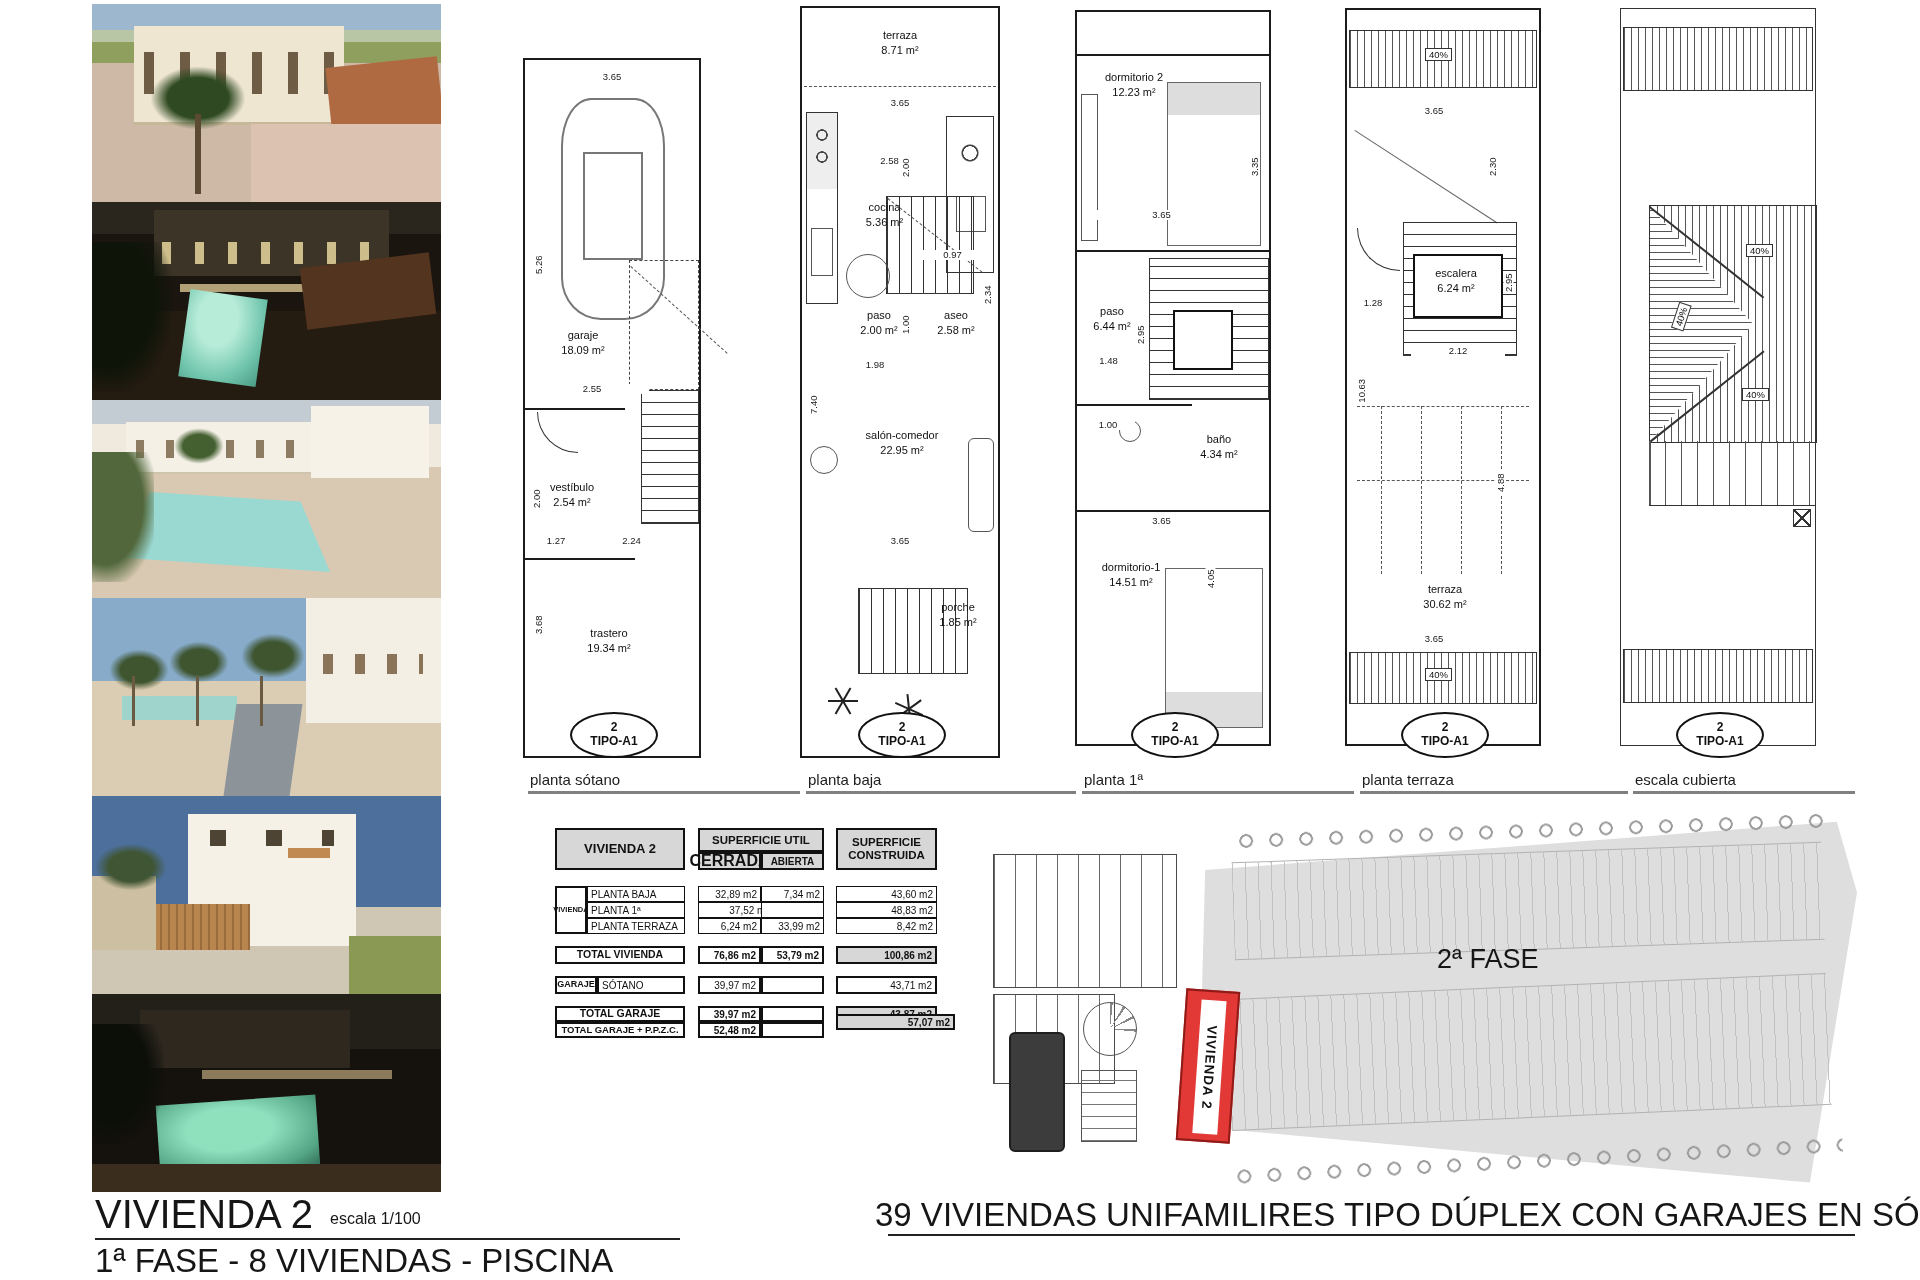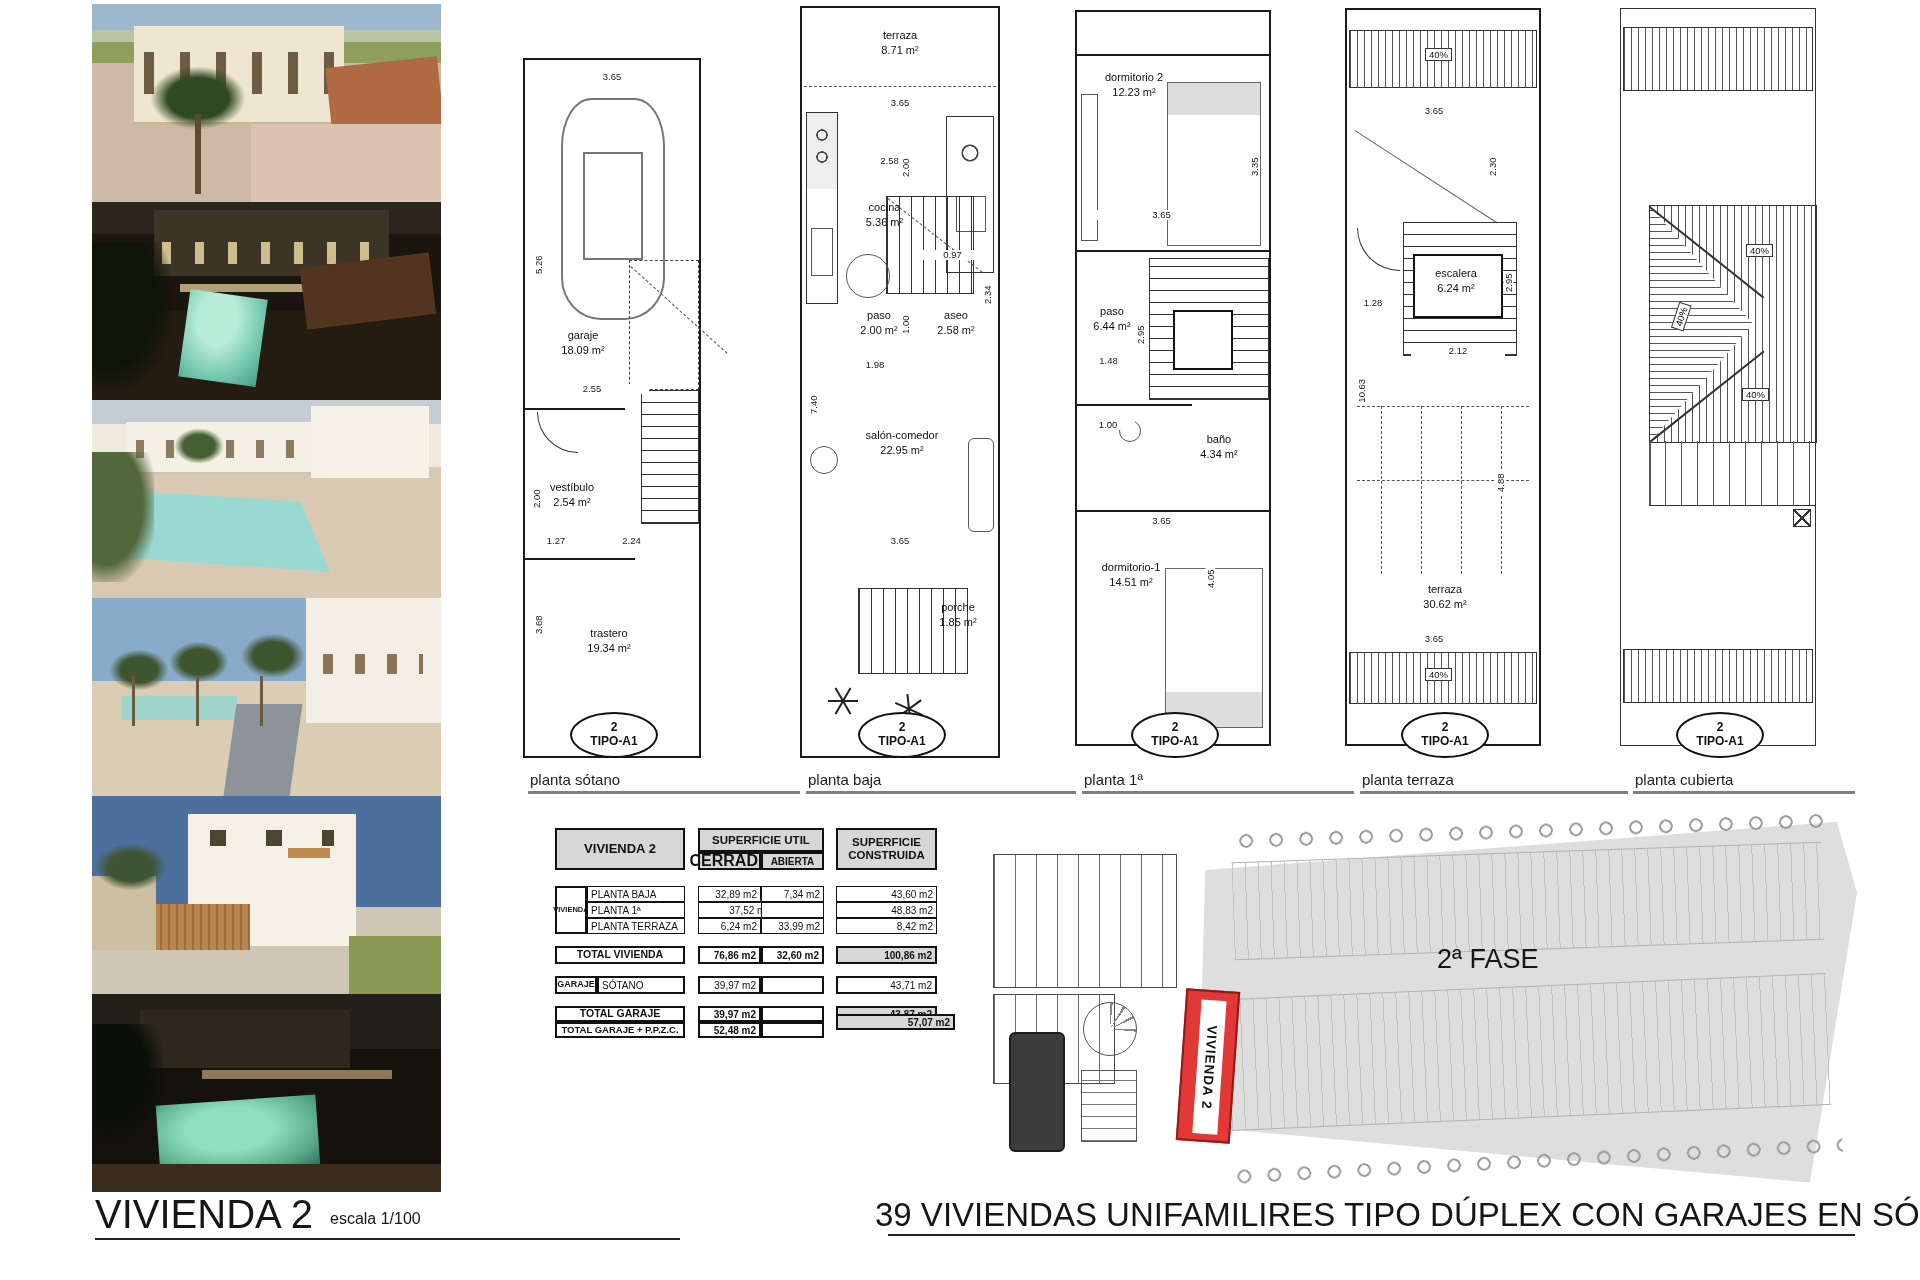--- a/index.html
+++ b/index.html
@@ -300,21 +300,21 @@
   </div>
   <div class="badge" style="left:1676px">
     <span>2</span>
     <span>TIPO-A1</span>
   </div>
 
   <div class="cap" style="left:528px;width:272px">planta sótano</div>
   <div class="cap" style="left:806px;width:270px">planta baja</div>
   <div class="cap" style="left:1082px;width:272px">planta 1ª</div>
   <div class="cap" style="left:1360px;width:268px">planta terraza</div>
-  <div class="cap" style="left:1633px;width:222px">planta cubierta</div>
+  <div class="cap" style="left:1633px;width:222px">escala cubierta</div>
 
   <div class="abs" style="left:555px;top:826px;width:382px;height:216px">
     <div class="tc g b" style="left:0;top:2px;width:130px;height:42px;font-size:13px">VIVIENDA 2</div>
     <div class="tc g b" style="left:143px;top:2px;width:126px;height:24px;font-size:11.5px">SUPERFICIE UTIL</div>
     <div class="tc g b" style="left:143px;top:26px;width:63px;height:18px;font-size:16px">CERRADA</div>
     <div class="tc g b" style="left:206px;top:26px;width:63px;height:18px;font-size:10px">ABIERTA</div>
     <div class="tc g b" style="left:281px;top:2px;width:101px;height:42px;font-size:11.5px;padding:0 6px">SUPERFICIE CONSTRUIDA</div>
 
     <div class="tc b" style="left:0;top:60px;width:32px;height:48px;font-size:7.5px">VIVIENDA</div>
     <div class="tc t1 l" style="left:32px;top:60px;width:98px;height:16px">PLANTA BAJA</div>
@@ -325,21 +325,21 @@
     <div class="tc t1 r" style="left:143px;top:92px;width:63px;height:16px">6,24 m2</div>
     <div class="tc t1 r" style="left:206px;top:60px;width:63px;height:16px">7,34 m2</div>
     <div class="tc t1 r" style="left:206px;top:76px;width:63px;height:16px"></div>
     <div class="tc t1 r" style="left:206px;top:92px;width:63px;height:16px">33,99 m2</div>
     <div class="tc t1 r" style="left:281px;top:60px;width:101px;height:16px">43,60 m2</div>
     <div class="tc t1 r" style="left:281px;top:76px;width:101px;height:16px">48,83 m2</div>
     <div class="tc t1 r" style="left:281px;top:92px;width:101px;height:16px">8,42 m2</div>
 
     <div class="tc b" style="left:0;top:120px;width:130px;height:18px;font-size:10.5px">TOTAL VIVIENDA</div>
     <div class="tc b r" style="left:143px;top:120px;width:63px;height:18px">76,86 m2</div>
-    <div class="tc b r" style="left:206px;top:120px;width:63px;height:18px">32,60 m2</div>
+    <div class="tc b r" style="left:206px;top:120px;width:63px;height:18px">53,79 m2</div>
     <div class="tc g b r" style="left:281px;top:120px;width:101px;height:18px">100,86 m2</div>
 
     <div class="tc b" style="left:0;top:150px;width:42px;height:18px;font-size:9px">GARAJE</div>
     <div class="tc l" style="left:42px;top:150px;width:88px;height:18px">SÓTANO</div>
     <div class="tc r" style="left:143px;top:150px;width:63px;height:18px">39,97 m2</div>
     <div class="tc r" style="left:206px;top:150px;width:63px;height:18px"></div>
     <div class="tc r" style="left:281px;top:150px;width:101px;height:18px">43,71 m2</div>
 
     <div class="tc b" style="left:0;top:180px;width:130px;height:16px;font-size:10.5px">TOTAL GARAJE</div>
     <div class="tc b r" style="left:143px;top:180px;width:63px;height:16px">39,97 m2</div>
@@ -370,17 +370,18 @@
     <div class="abs" style="left:196px;top:172px;width:54px;height:152px;background:#e23936;border:2px solid #8f1b18;transform:rotate(4deg);box-sizing:border-box">
       <div class="abs" style="left:14px;top:8px;width:25px;height:134px;background:#fff;display:flex;align-items:center;justify-content:center">
         <span style="writing-mode:vertical-rl;font-size:13.5px;font-weight:bold;letter-spacing:1px;color:#101010;white-space:nowrap">VIVIENDA 2</span>
       </div>
     </div>
   </div>
 
   <div class="ftxt" style="left:95px;top:1192px;font-size:40px">VIVIENDA 2</div>
   <div class="ftxt" style="left:330px;top:1210px;font-size:16px">escala 1/100</div>
   <div class="abs" style="left:95px;top:1238px;width:585px;height:2px;background:#222"></div>
+  <div class="ftxt" style="left:95px;top:1242px;font-size:33px">1ª FASE - 8 VIVIENDAS - PISCINA</div>
 
   <div class="ftxt" style="left:875px;top:1196px;width:980px;text-align:right;font-size:33px">39 VIVIENDAS UNIFAMILIRES TIPO DÚPLEX CON GARAJES EN SÓTANO</div>
   <div class="abs" style="left:888px;top:1234px;width:967px;height:2px;background:#222"></div>
 
 </div>
 
 </body></html>

